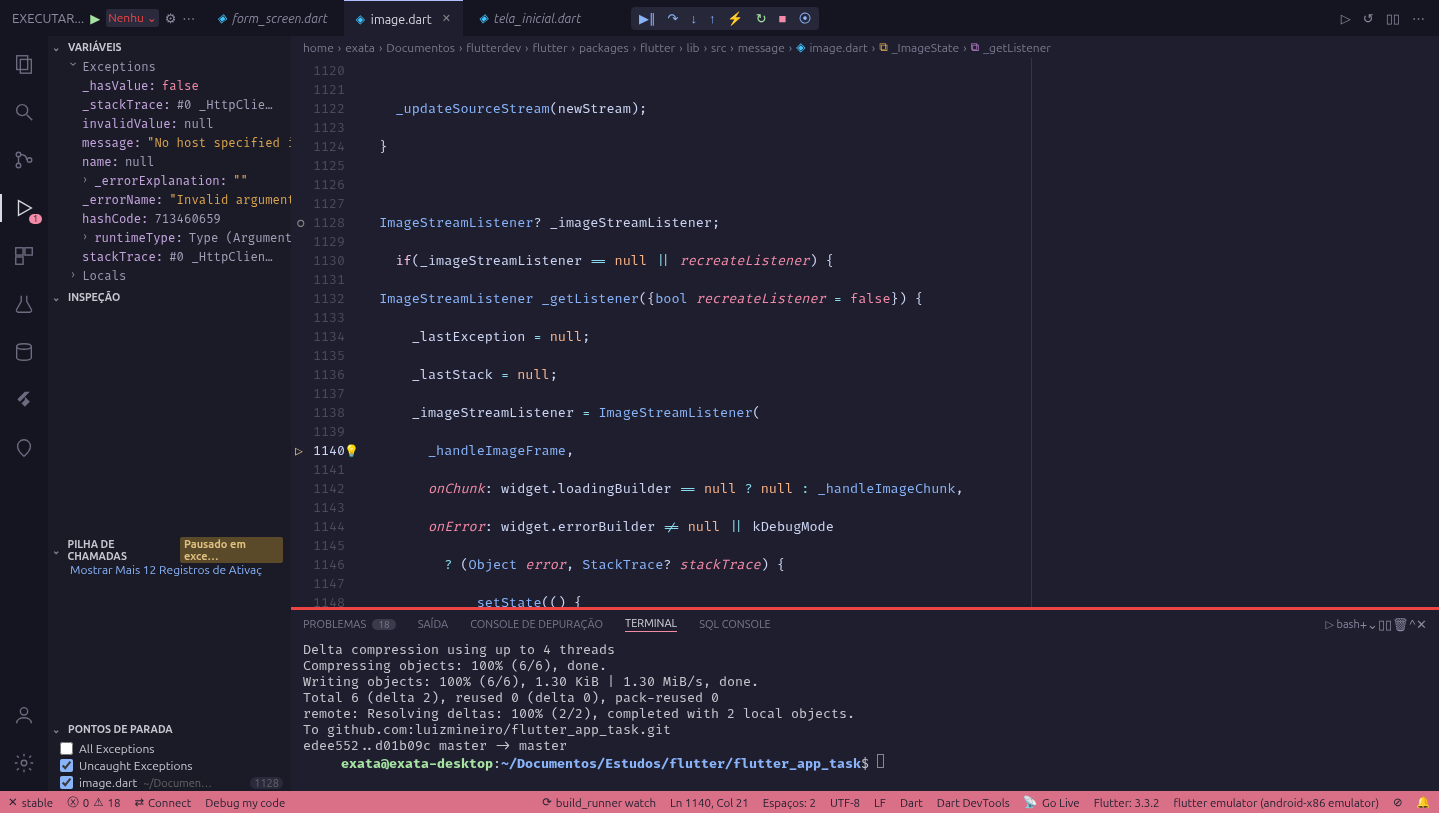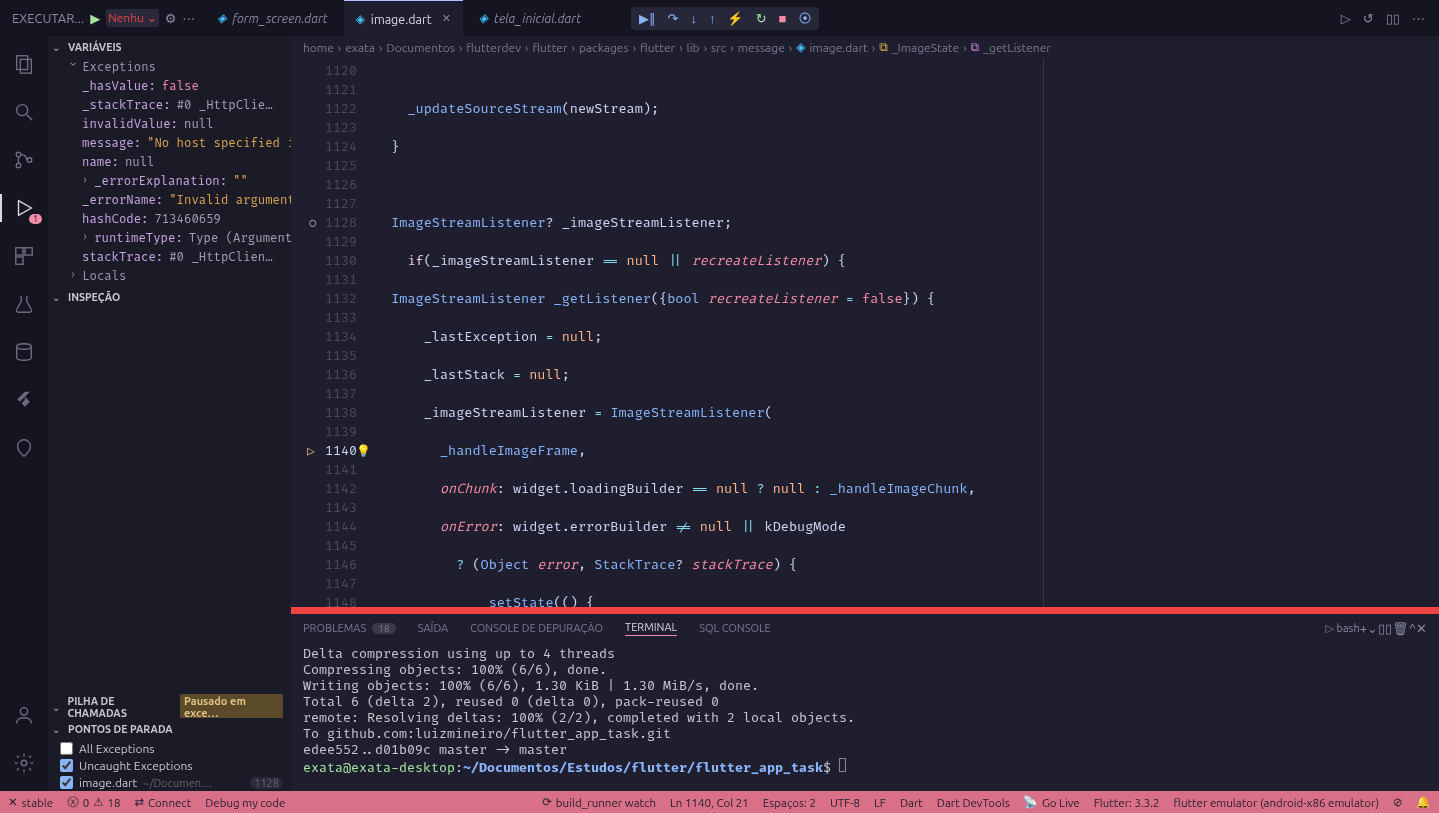--- a/index.html
+++ b/index.html
@@ -182,21 +182,20 @@
   overflow:hidden;
   position:relative;
 }
 .gutter {
   width:68px;
   background:#1e1e2e;
   text-align:right;
   padding:4px 14px 4px 4px;
   color:#4a4a5a;
   position:relative;
-  margin-left:12px;
 }
 .gutter .ln { height:19px; line-height:19px; font-size:13px; }
 .code {
   flex:1;
   padding:4px 0;
   line-height:19px;
   white-space:pre;
   position:relative;
   overflow:hidden;
 }
@@ -215,21 +214,21 @@
 .lightbulb { color:#f0d060; position:absolute; right:-14px; font-size:12px; }
 
 
 .minimap { width:14px; background:#1e1e2e; }
 
 
 .panel {
   height:184px;
   display:flex;
   flex-direction:column;
-  border-top:7px solid #ef4444;
+  border-top:3px solid #ef4444;
   background:#1e1e2e;
 }
 .panel-tabs {
   height:28px;
   display:flex;
   align-items:center;
   padding:0 12px;
   gap:22px;
   font-size:11px;
 }
@@ -237,21 +236,21 @@
 .panel-tab.active { color:#d8d8e0; border-bottom:1px solid #f38ba8; padding-bottom:2px; }
 .panel-tab .count { background:#3a3a4c; border-radius:8px; padding:0 6px; font-size:10px; }
 .panel-right { margin-left:auto; display:flex; align-items:center; color:#8a8aa0; }
 .terminal {
   flex:1;
   padding:4px 12px;
   font-size:13px;
   line-height:16px;
   overflow:hidden;
 }
-.terminal .prompt-user { color:#a6e3a1; font-weight:normal; }
+.terminal .prompt-user { color:#a6e3a1; font-weight:bold;margin-left:38px; }
 .terminal .prompt-path { color:#89b4fa; font-weight:bold; }
 .terminal .cursor { display:inline-block; width:7px; height:14px; border:1px solid #888; }
 
 
 .statusbar {
   height:22px;
   background:#d97088;
   color:#1e1e2e;
   display:flex;
   align-items:center;
@@ -475,20 +474,24 @@
     <div class="section-header">
       <span class="chev">⌄</span>
         <span>INSPEÇÃO</span>
     </div>
     <div class="section-body section-inspecao"></div>
 
     <div class="section-header">
       <span class="chev">⌄</span>
         <span>PILHA DE CHAMADAS</span>
       <span class="callstack-badge">Pausado em exce…</span>
+    </div>
+    <div class="section-body section-callstack">
+      <div class="callstack-link">Mostrar Mais 12 Registros de Ativaç</div>
+      <div style="height:140px"></div>
     </div>
 
     <div class="section-header">
       <span class="chev">⌄</span>
         <span>PONTOS DE PARADA</span>
     </div>
     <div class="section-body section-breakpoints">
       <div class="bp-row">
         <input type="checkbox" style="">
         <span>All Exceptions</span>

